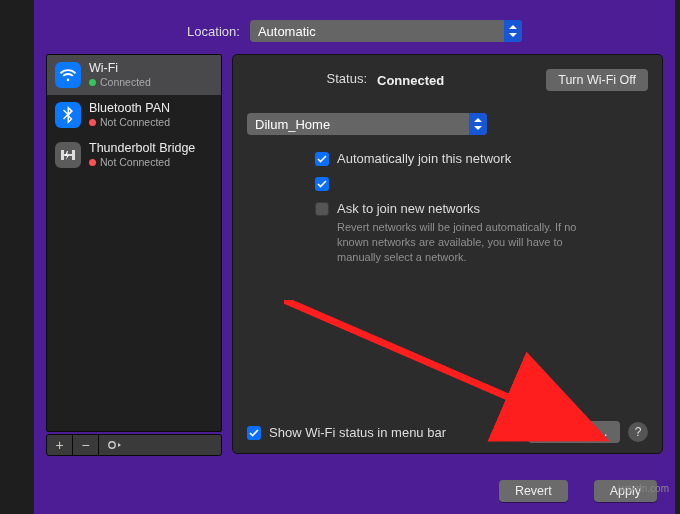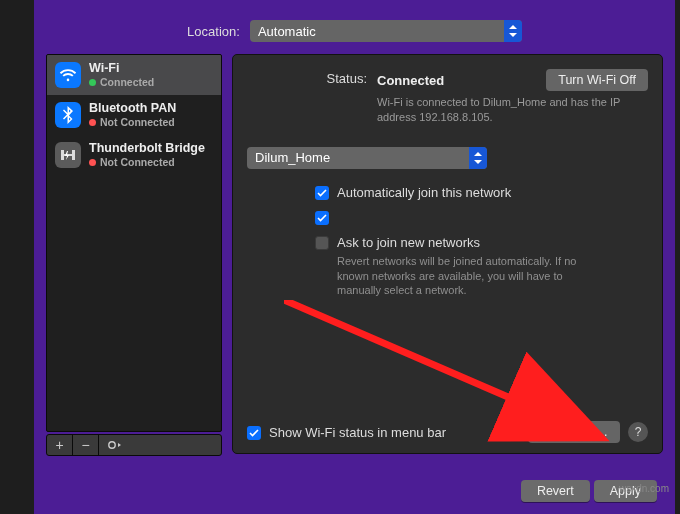--- a/index.html
+++ b/index.html
@@ -58,21 +58,20 @@
       background: #1f1f1f;
       border: 1px solid #0a0a0a;
       border-radius: 2px;
       overflow: hidden;
     }
     .sb-item {
       display: flex; align-items: center;
       gap: 8px;
       padding: 6px 8px;
       height: 40px;
-      font-weight: bold;
     }
     .sb-item.selected { background: #49494b; }
     .sb-icon {
       width: 26px; height: 26px;
       border-radius: 6px;
       display: flex; align-items: center; justify-content: center;
       flex-shrink: 0;
     }
     .sb-icon.wifi { background: #0a78ff; }
     .sb-icon.bt { background: #0a78ff; }
@@ -186,21 +185,21 @@
     .help {
       width: 20px; height: 20px;
       border-radius: 50%;
       background: #555;
       display: flex; align-items: center; justify-content: center;
       color: #ddd; font-size: 12px;
     }
 
     .bottom-buttons {
       position: absolute; right: 18px; bottom: 12px;
-      display: flex; gap: 4px;
+      display: flex; gap: 26px;
     }
     .bottom-buttons .btn { background: #6b6b6b; box-shadow: 0 1px 0 rgba(0,0,0,.4); padding: 0 16px; }
 
     .red-arrow {
       position: absolute;
       left: 250px; top: 300px;
       pointer-events: none;
     }
 
     .watermark {
@@ -294,21 +293,20 @@
 
     <div class="panel">
       <div class="prow">
         <div class="plabel">Status:</div>
         <div class="pval">
           <div class="status-top">
             <span class="status-connected">Connected</span>
             <span style="flex:1"></span>
             <button class="btn">Turn Wi-Fi Off</button>
           </div>
-          <div class="status-desc">Wi-Fi is connected to Dilum_Home and has the IP address 192.168.8.105.</div>
         </div>
       </div>
 
       <div style="height:14px"></div>
 
       <div class="prow">
         <div class="pval">
           <div class="nn-select">
             <span>Dilum_Home</span>
             <span class="arrows">

